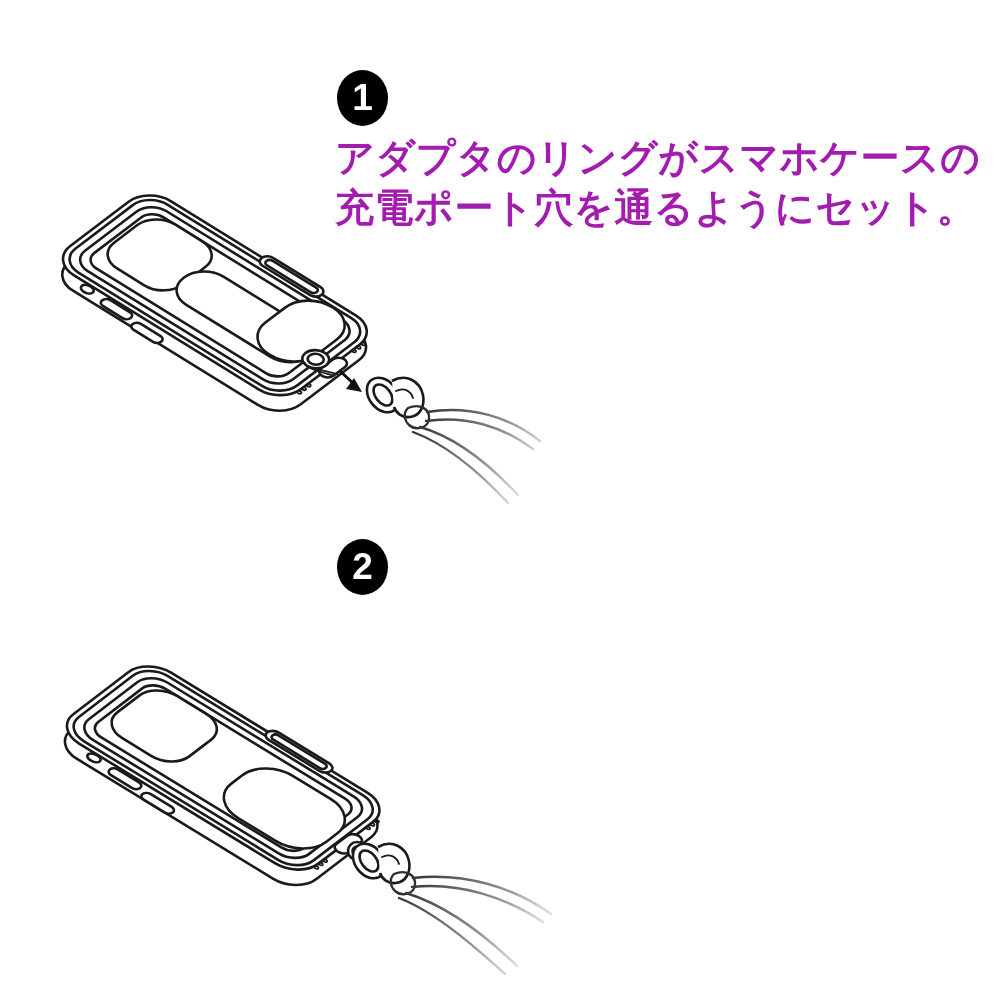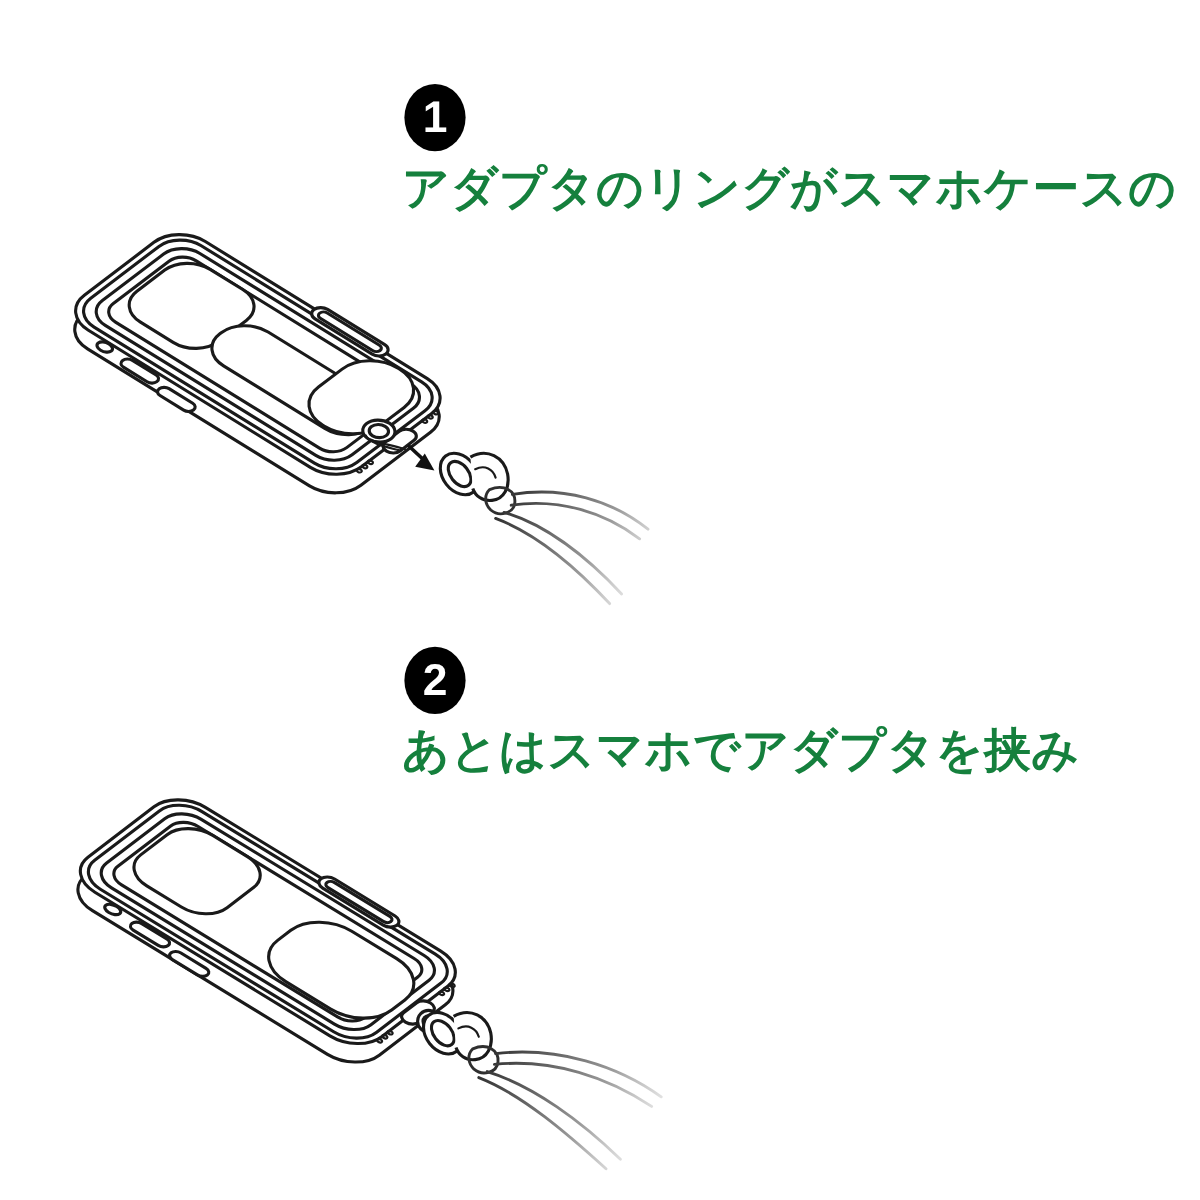--- a/index.html
+++ b/index.html
@@ -10,21 +10,21 @@
   .step{position:absolute;left:0;top:0;width:1000px;height:500px;}
   .step.s2{top:500px;}
   .badge{
     position:absolute;width:51px;height:56px;border-radius:50%;
     background:#000;color:#fff;display:flex;align-items:center;justify-content:center;
     font-size:37px;font-weight:bold;
   }
   .badge.b1{left:337px;top:70px;}
   .badge.b2{left:337px;top:39px;}
   .caption{
-    position:absolute;color:#15803d;font-size:39px;line-height:50px;
+    position:absolute;color:#a21caf;font-size:39px;line-height:50px;
     font-weight:600;letter-spacing:0.5px;white-space:nowrap;
   }
   .caption.c1{left:335px;top:133px;}
   .caption.c2{left:335px;top:101px;}
   .illus{position:absolute;}
   .illus.i1{left:30px;top:165px;width:620px;height:360px;}
   .illus.i2{left:35px;top:140px;width:680px;height:360px;}
   
   .ln{fill:none;stroke:#1a1a1a;stroke-width:2.6;vector-effect:non-scaling-stroke;stroke-linecap:round;stroke-linejoin:round;}
   .lnw{fill:#ffffff;stroke:#1a1a1a;stroke-width:2.6;vector-effect:non-scaling-stroke;stroke-linejoin:round;}
@@ -37,20 +37,21 @@
 <body>
 
 <div class="canvas">
 
   <section class="step s1">
     <div class="badge b1">
       <span>1</span>
     </div>
     <div class="caption c1">
       <div>アダプタのリングがスマホケースの</div>
+      <div>充電ポート穴を通るようにセット。</div>
     </div>
 
     <svg class="illus i1" viewBox="0 0 620 360" aria-hidden="true">
       <defs>
         <linearGradient id="fadeA" gradientUnits="userSpaceOnUse" x1="390" y1="250" x2="525" y2="330">
           <stop offset="0" stop-color="#2f2f2f"></stop>
           <stop offset="0.55" stop-color="#9a9a9a"></stop>
           <stop offset="1" stop-color="#c4c4c4" stop-opacity="0"></stop>
         </linearGradient>
       </defs>
@@ -108,21 +109,20 @@
         <path class="cordA" d="M383,267 C418,280 452,310 478,338"></path>
       </g>
     </svg>
   </section>
 
   <section class="step s2">
     <div class="badge b2">
       <span>2</span>
     </div>
     <div class="caption c2">
-      <div>あとはスマホでアダプタを挟み</div>
     </div>
 
     <svg class="illus i2" viewBox="0 0 680 360" aria-hidden="true">
       <defs>
         <linearGradient id="fadeB" gradientUnits="userSpaceOnUse" x1="370" y1="240" x2="520" y2="330">
           <stop offset="0" stop-color="#2f2f2f"></stop>
           <stop offset="0.55" stop-color="#9a9a9a"></stop>
           <stop offset="1" stop-color="#c4c4c4" stop-opacity="0"></stop>
         </linearGradient>
       </defs>

